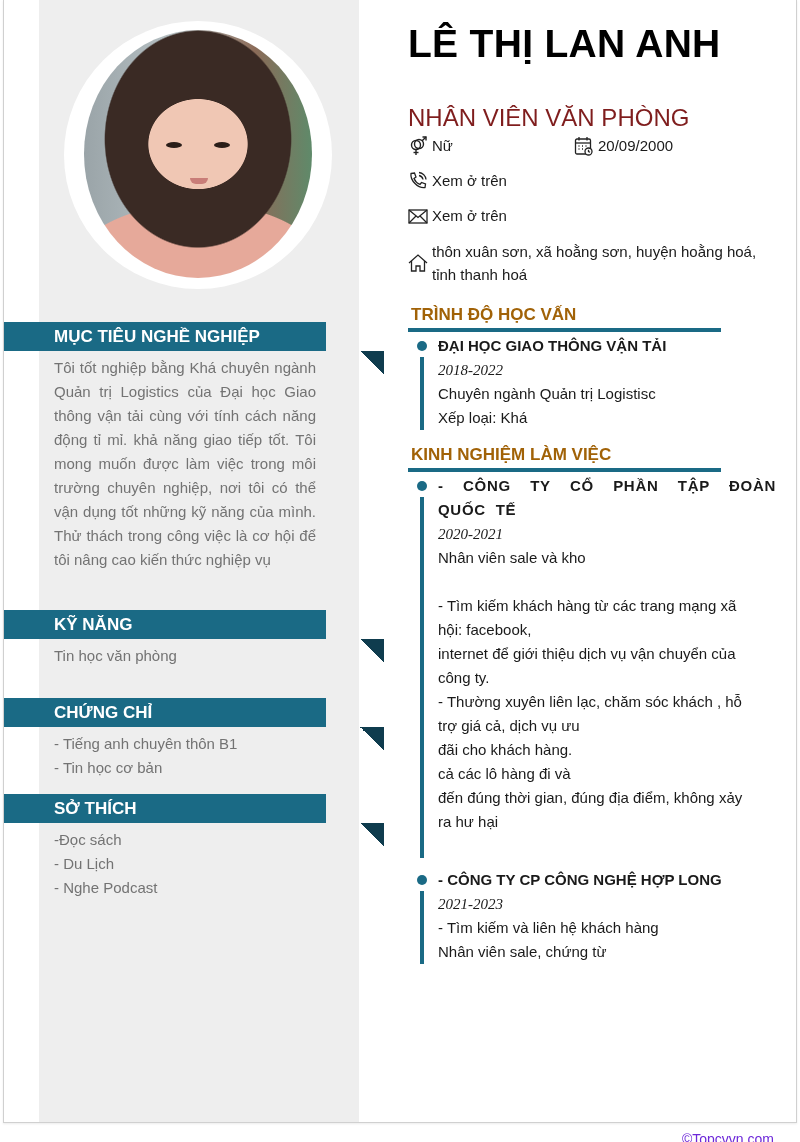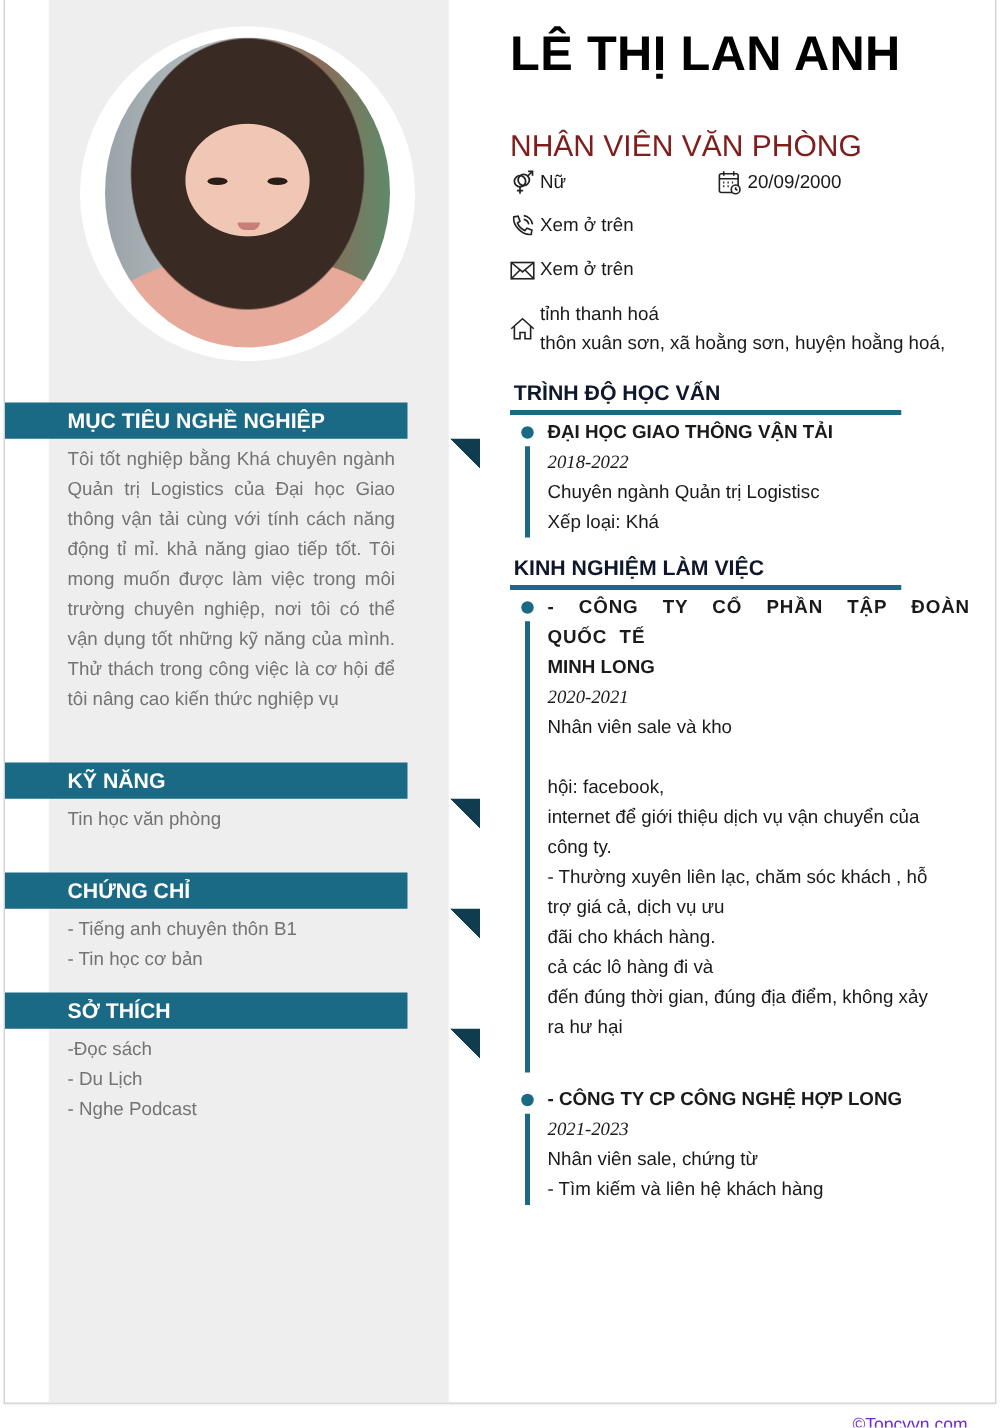--- a/index.html
+++ b/index.html
@@ -51,21 +51,21 @@
     position: absolute; left: 408px; top: 22px; font-size: 39px; font-weight: bold; letter-spacing: 0.3px; color: #000;
   }
   .title {
     position: absolute; left: 408px; top: 76px; font-size: 24px; color: #7f1d1d; margin-top: 28px;
   }
   .info-row { position: absolute; display: flex; align-items: flex-start; font-size: 15px; line-height: 23px; }
   .info-row .ic { width: 20px; height: 20px; margin-right: 4px; margin-top: 2px; flex: none; }
   .info-row svg { display: block; }
 
   .sec-title {
-    position: absolute; left: 411px; font-size: 17px; font-weight: bold; color: #0f172a;
+    position: absolute; left: 411px; font-size: 17px; font-weight: bold; color: #a16207;
   }
   .sec-line { position: absolute; left: 408px; width: 313px; height: 4px; background: #1a6a85; }
 
   .timeline-dot { position: absolute; left: 417px; width: 10px; height: 10px; border-radius: 50%; background: #1a6a85; }
   .timeline-bar { position: absolute; left: 420px; width: 4px; background: #1a6a85; }
 
   .entry { position: absolute; left: 438px; width: 338px; font-size: 15px; line-height: 24px; }
   .entry .head { font-weight: bold; text-align: justify; }
   .entry .wide { letter-spacing: 0.7px; word-spacing: 5px; }
   .entry .period { font-style: italic; font-family: Liberation Serif, serif; }
@@ -170,22 +170,22 @@
   <span>Xem ở trên</span>
 </div>
 <div class="info-row" style="left:408px; top:240px; width:370px">
   <span class="ic" style="margin-top:13px">
     <svg width="20" height="20" viewBox="0 0 20 20" fill="none" stroke="#222" stroke-width="1.3">
       <polyline points="1,10 10,2 19,10"></polyline>
         <path d="M3.5 8 V18 H8 V13 H12 V18 H16.5 V8"></path>
     </svg>
   </span>
   <span>
+    <span style="display:block">thôn xuân sơn, xã hoằng sơn, huyện hoằng hoá,</span>
     <span style="display:block">tỉnh thanh hoá</span>
-    <span style="display:block">thôn xuân sơn, xã hoằng sơn, huyện hoằng hoá,</span>
   </span>
 </div>
 
 <div class="sec-title" style="top:305px">TRÌNH ĐỘ HỌC VẤN</div>
 <div class="sec-line" style="top:328px"></div>
 <div class="timeline-dot" style="top:341px"></div>
 <div class="timeline-bar" style="top:357px; height:73px"></div>
 <div class="entry" style="top:334px">
   <div class="head">ĐẠI HỌC GIAO THÔNG VẬN TẢI</div>
   <div class="period">2018-2022</div>
@@ -193,37 +193,37 @@
   <div>Xếp loại: Khá</div>
 </div>
 
 <div class="sec-title" style="top:445px">KINH NGHIỆM LÀM VIỆC</div>
 <div class="sec-line" style="top:468px"></div>
 
 <div class="timeline-dot" style="top:481px"></div>
 <div class="timeline-bar" style="top:497px; height:361px"></div>
 <div class="entry" style="top:474px">
   <div class="head wide">- CÔNG TY CỔ PHẦN TẬP ĐOÀN QUỐC TẾ</div>
-  <div class="head">MINH LONG</div>
   <div class="period">2020-2021</div>
   <div>Nhân viên sale và kho</div>
   <div class="blank"></div>
+  <div class="line">- Tìm kiếm khách hàng từ các trang mạng xã</div>
   <div class="line">hội: facebook,</div>
   <div class="line">internet để giới thiệu dịch vụ vận chuyển của</div>
   <div class="line">công ty.</div>
   <div class="line">- Thường xuyên liên lạc, chăm sóc khách , hỗ</div>
   <div class="line">trợ giá cả, dịch vụ ưu</div>
   <div class="line">đãi cho khách hàng.</div>
   <div class="line">cả các lô hàng đi và</div>
   <div class="line">đến đúng thời gian, đúng địa điểm, không xảy</div>
   <div class="line">ra hư hại</div>
 </div>
 
 <div class="timeline-dot" style="top:875px"></div>
 <div class="timeline-bar" style="top:891px; height:73px"></div>
 <div class="entry" style="top:868px">
   <div class="head">- CÔNG TY CP CÔNG NGHỆ HỢP LONG</div>
   <div class="period">2021-2023</div>
+  <div>- Tìm kiếm và liên hệ khách hàng</div>
   <div>Nhân viên sale, chứng từ</div>
-  <div>- Tìm kiếm và liên hệ khách hàng</div>
 </div>
 
 <div class="footer">©Topcvvn.com</div>
 
 </body></html>

